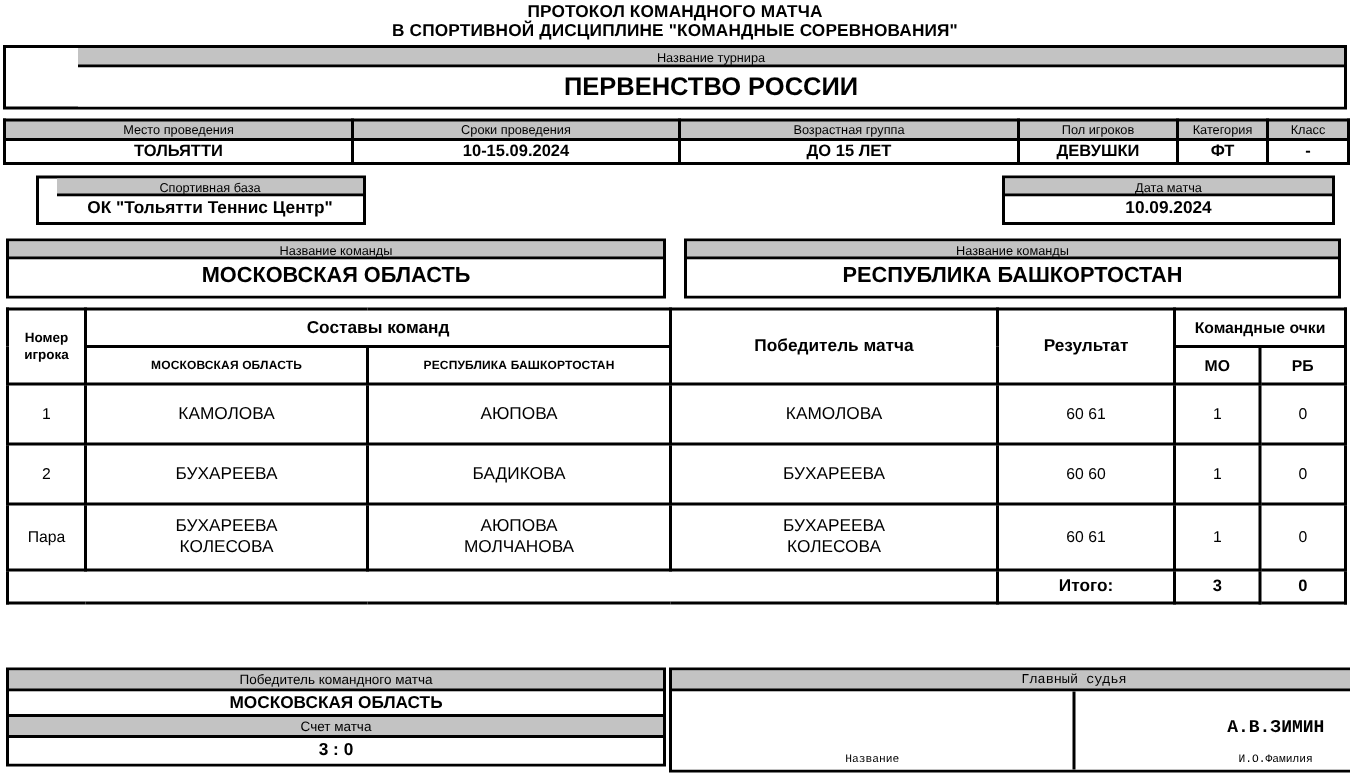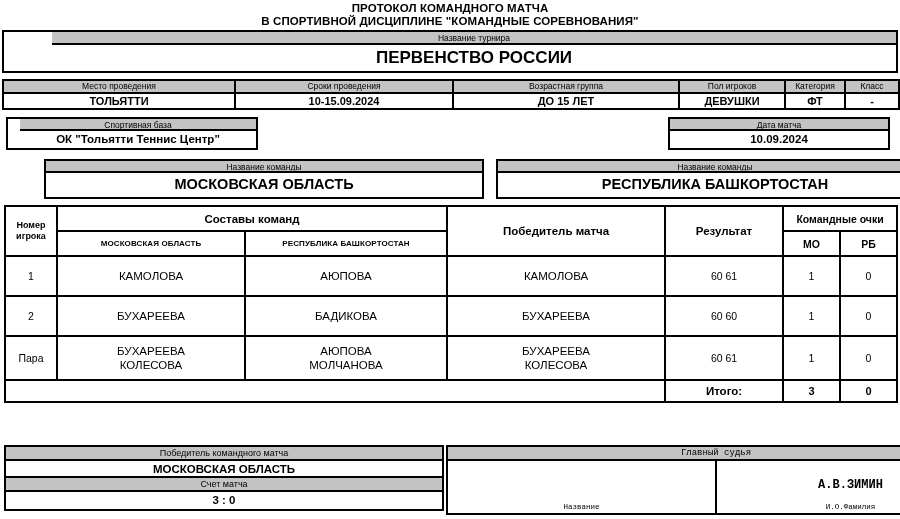--- a/index.html
+++ b/index.html
@@ -104,29 +104,28 @@
   .base-blk {
     position: absolute;
     top: 0;
   }
   .base-blk .blk-hdr { height: 12px; }
   .base-blk .blk-val {
     font-size: 11.5px;
     line-height: 16px;
     height: 17px;
   }
-  #sport-base { left: 6px;  width: 252px; padding-left: 12px; }
+  #sport-base { left: 24px;  width: 220px; padding-left: 12px; }
   #match-date { left: 668px; width: 222px; }
 
   
   .row-teams {
     position: relative;
     height: 40px;
     margin-top: 8px;
-    margin-left: 40px;
   }
   .team-blk {
     position: absolute;
     top: 0;
   }
   .team-blk .blk-hdr { height: 12px; }
   .team-blk .blk-val {
     font-size: 14.5px;
     line-height: 23px;
     height: 24px;

